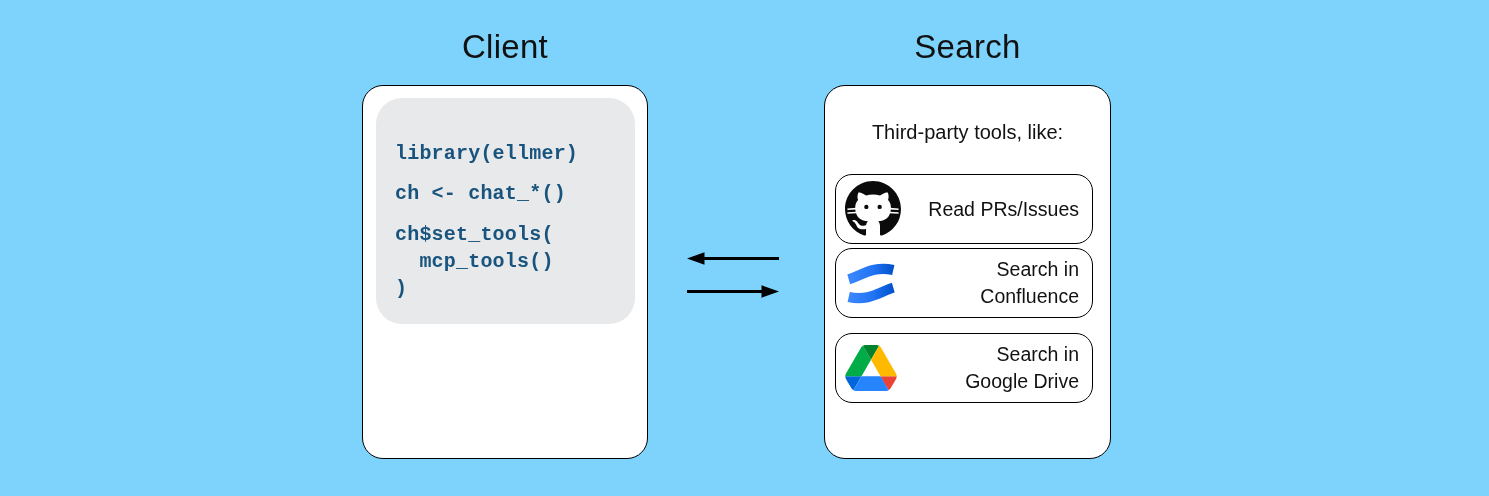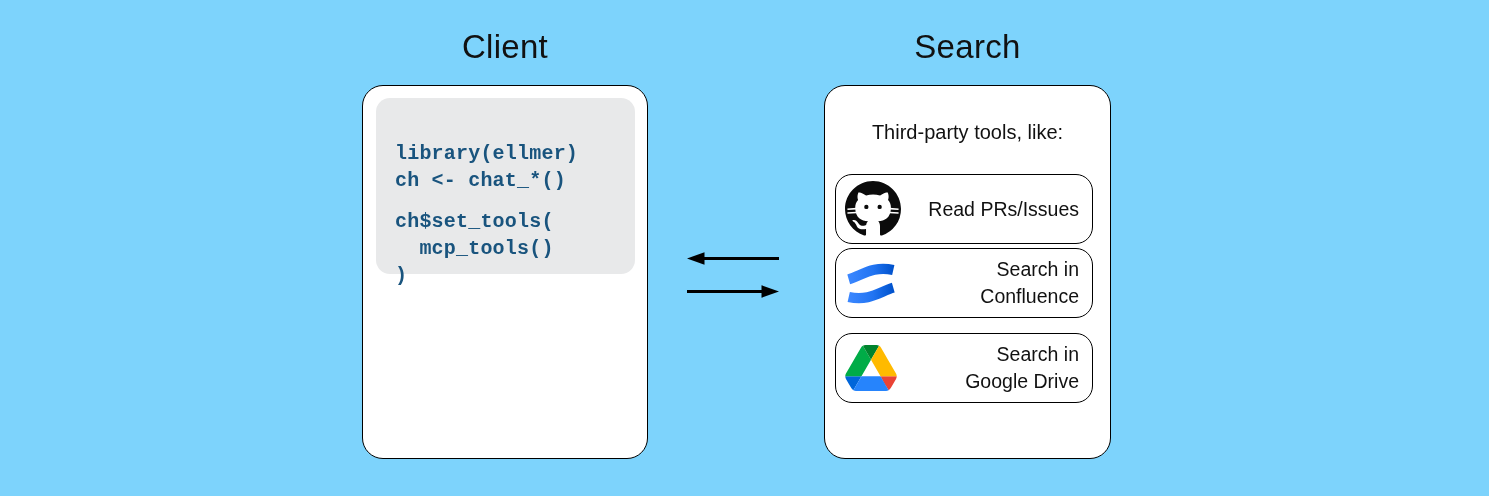--- a/index.html
+++ b/index.html
@@ -33,36 +33,36 @@
     border-radius: 21px;
     box-sizing: border-box;
   }
   .client-box { left: 362px; width: 286px; }
   .server-box { left: 824px; width: 287px; }
 
   .code-block {
     left: 376px;
     top: 98px;
     width: 259px;
-    height: 176px;
+    height: 226px;
     background: #E8E9EA;
-    border-radius: 14px;
+    border-radius: 26px;
     box-sizing: border-box;
     padding: 42px 8px 0 19px;
   }
   .code-line {
     font-family: "Liberation Mono", monospace;
     font-weight: bold;
     font-size: 20px;
     line-height: 27px;
     color: #19547E;
     white-space: pre;
     letter-spacing: 0.2px;
   }
-  .code-gap-lg { }
+  .code-gap-lg { margin-top: 13px; }
   .code-gap-md { margin-top: 14px; }
 
   .server-subtitle {
     left: 824px;
     top: 121px;
     width: 287px;
     text-align: center;
     font-size: 20px;
     color: #111111;
   }

